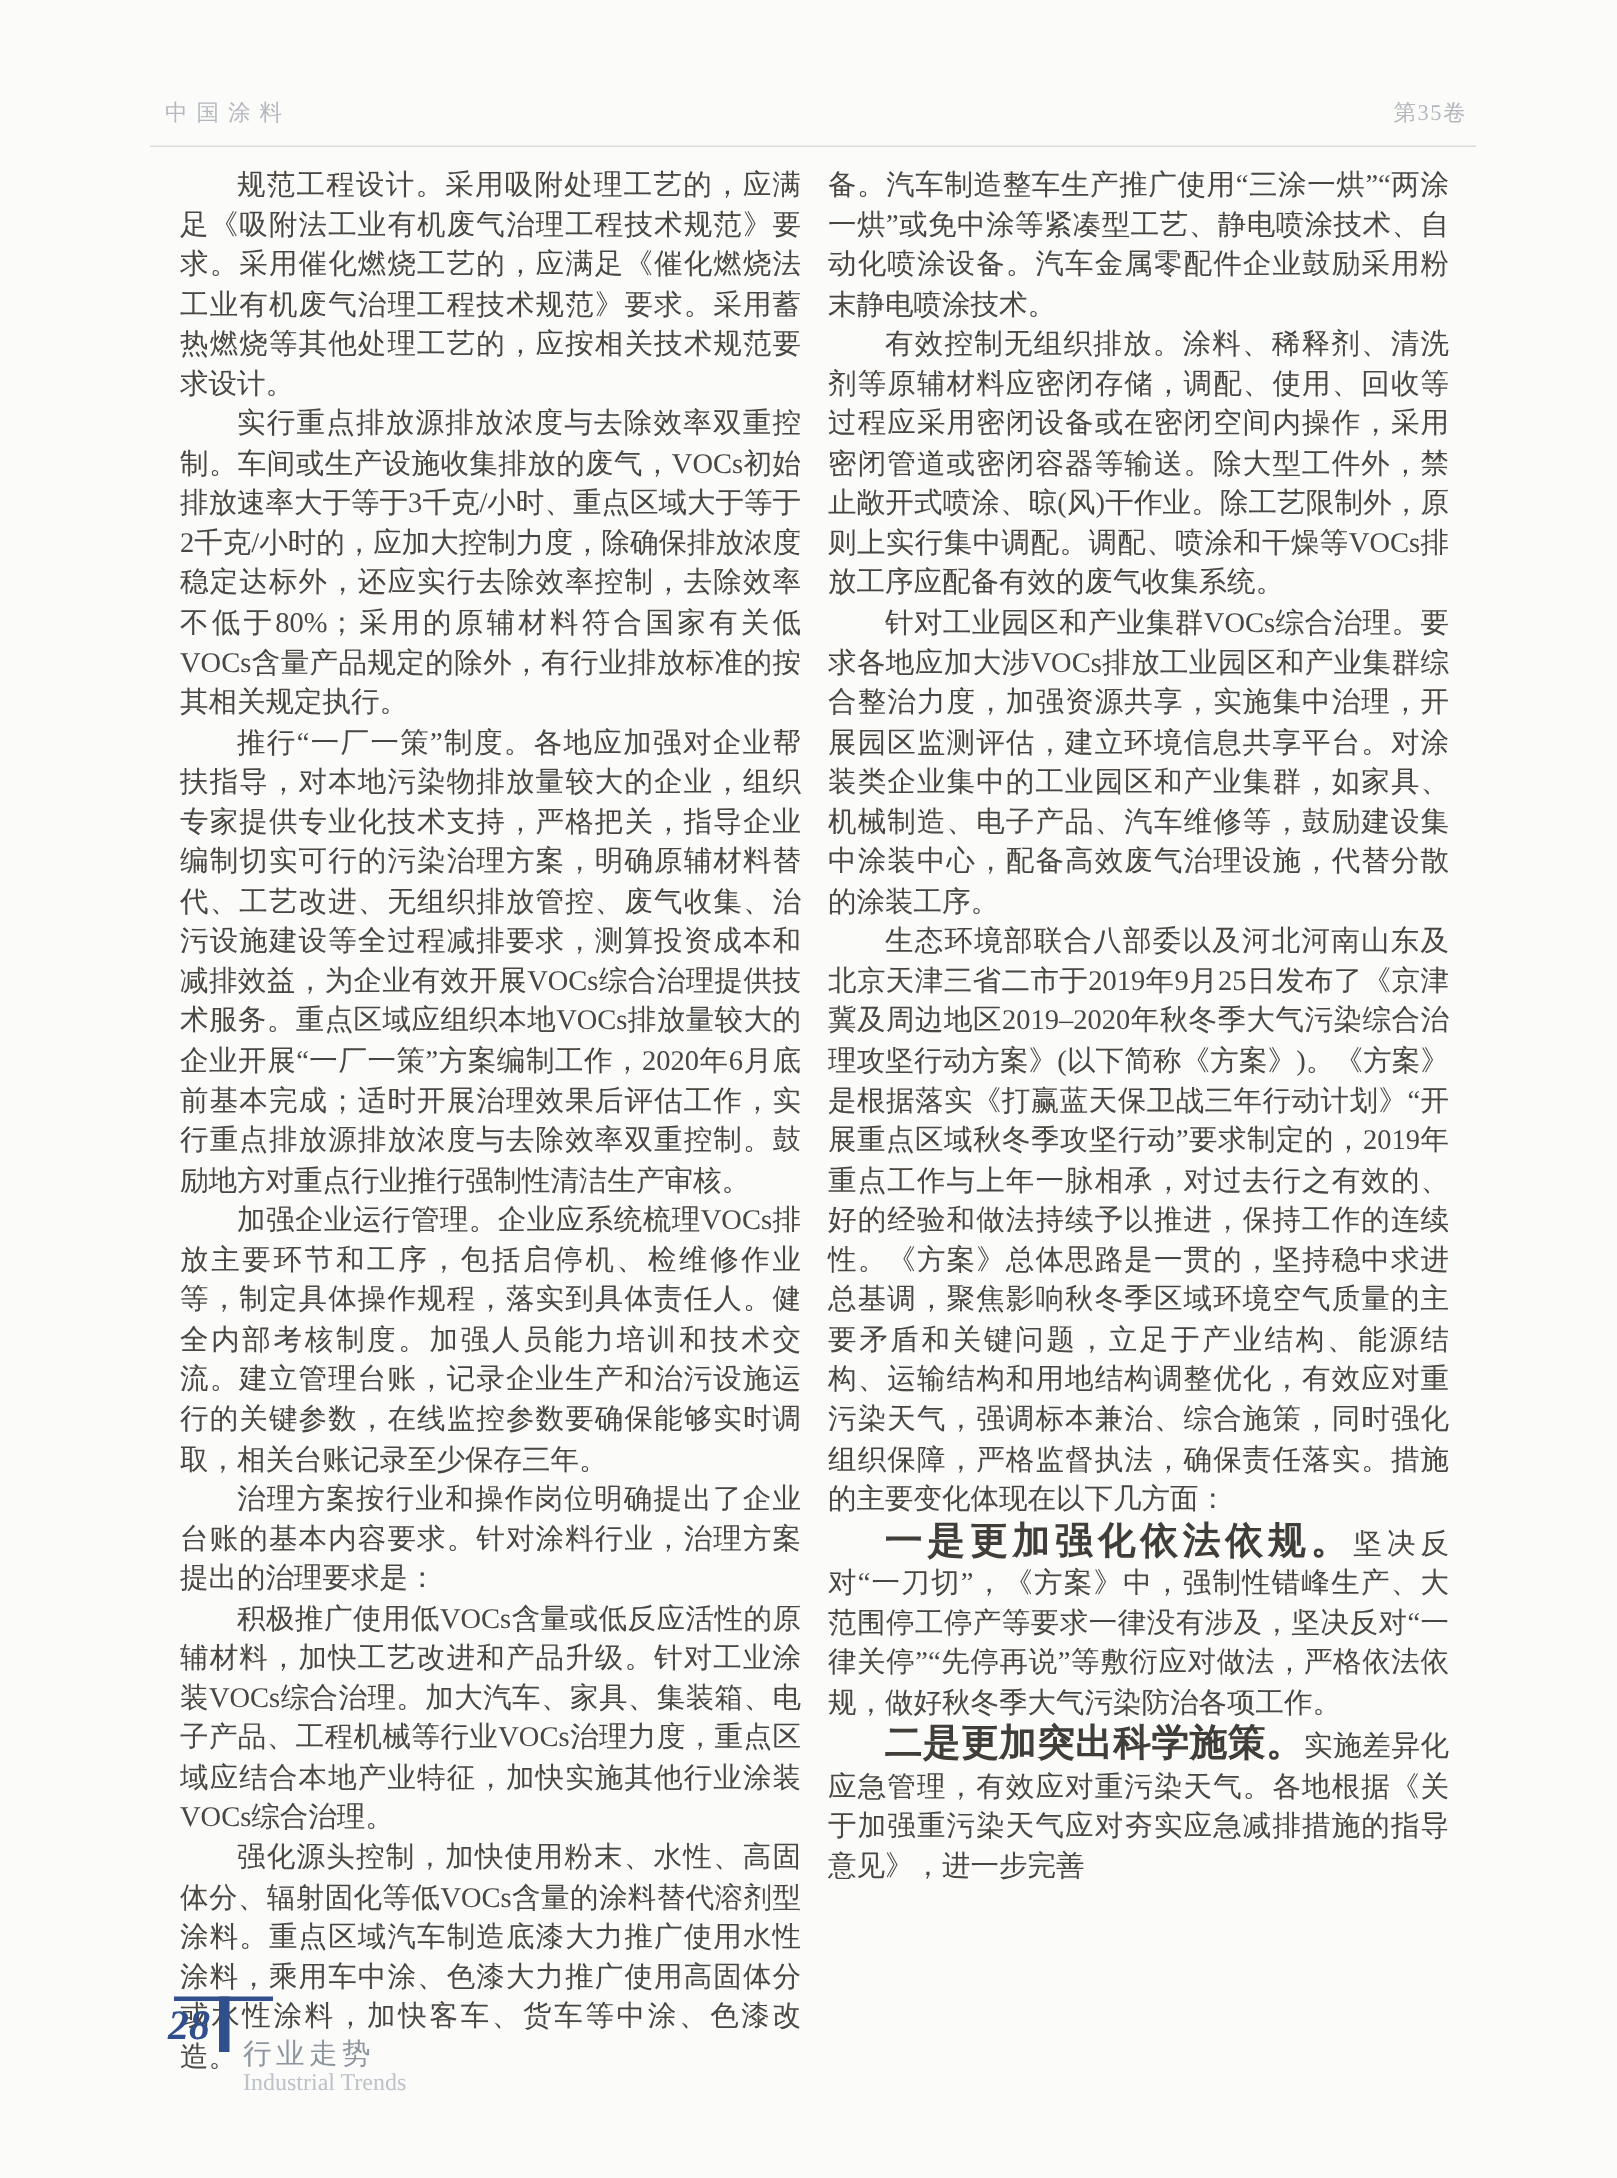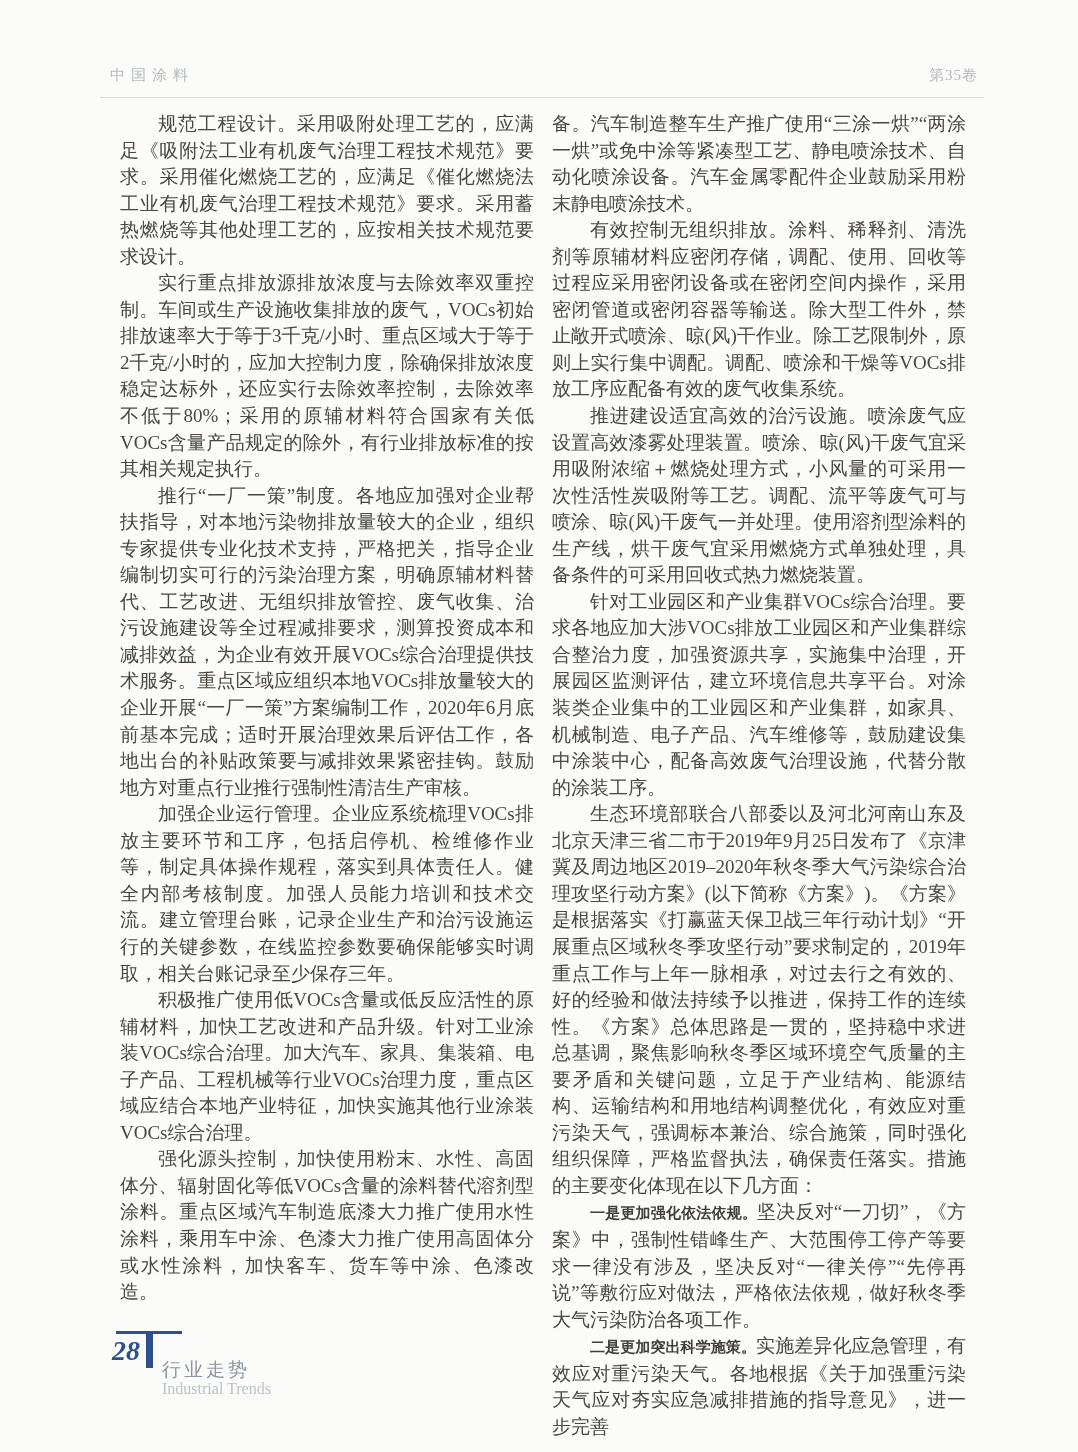--- a/index.html
+++ b/index.html
@@ -29,21 +29,21 @@
     width:414px;
     font-size:19px;line-height:26.55px;
     text-align:justify;
     color:#4a4641;
   }
   .para{margin:0;text-indent:2em;}
   .para.noindent{text-indent:0;}
   .lead{
     font-weight:700;
     font-family:"Liberation Sans","DejaVu Sans",sans-serif;
-    font-size:15px;
+    font-size:25px;
     color:#413d38;
   }
   
   .page-footer{
     position:absolute;top:1331px;left:110px;
     display:flex;align-items:flex-start;
   }
   .pagenum-wrap{position:relative;padding:5px 4px 0 2px;}
   .mark-h{
     position:absolute;top:0;left:6px;width:66px;height:3px;
@@ -63,30 +63,30 @@
 <div class="page-header">
   <span class="journal-name">中国涂料</span>
   <span class="volume-label">第35卷</span>
 </div>
 <div class="header-rule"></div>
 
 <div class="columns">
   <div class="column">
     <p class="para">规范工程设计。采用吸附处理工艺的，应满足《吸附法工业有机废气治理工程技术规范》要求。采用催化燃烧工艺的，应满足《催化燃烧法工业有机废气治理工程技术规范》要求。采用蓄热燃烧等其他处理工艺的，应按相关技术规范要求设计。</p>
     <p class="para">实行重点排放源排放浓度与去除效率双重控制。车间或生产设施收集排放的废气，VOCs初始排放速率大于等于3千克/小时、重点区域大于等于2千克/小时的，应加大控制力度，除确保排放浓度稳定达标外，还应实行去除效率控制，去除效率不低于80%；采用的原辅材料符合国家有关低VOCs含量产品规定的除外，有行业排放标准的按其相关规定执行。</p>
-    <p class="para">推行“一厂一策”制度。各地应加强对企业帮扶指导，对本地污染物排放量较大的企业，组织专家提供专业化技术支持，严格把关，指导企业编制切实可行的污染治理方案，明确原辅材料替代、工艺改进、无组织排放管控、废气收集、治污设施建设等全过程减排要求，测算投资成本和减排效益，为企业有效开展VOCs综合治理提供技术服务。重点区域应组织本地VOCs排放量较大的企业开展“一厂一策”方案编制工作，2020年6月底前基本完成；适时开展治理效果后评估工作，各地出台的补贴政策要与减排效果紧密挂钩。鼓励地方对重点行业推行强制性清洁生产审核。</p>
+    <p class="para">推行“一厂一策”制度。各地应加强对企业帮扶指导，对本地污染物排放量较大的企业，组织专家提供专业化技术支持，严格把关，指导企业编制切实可行的污染治理方案，明确原辅材料替代、工艺改进、无组织排放管控、废气收集、治污设施建设等全过程减排要求，测算投资成本和减排效益，为企业有效开展VOCs综合治理提供技术服务。重点区域应组织本地VOCs排放量较大的企业开展“一厂一策”方案编制工作，2020年6月底前基本完成；适时开展治理效果后评估工作，实行重点排放源排放浓度与去除效率双重控制。鼓励地方对重点行业推行强制性清洁生产审核。</p>
     <p class="para">加强企业运行管理。企业应系统梳理VOCs排放主要环节和工序，包括启停机、检维修作业等，制定具体操作规程，落实到具体责任人。健全内部考核制度。加强人员能力培训和技术交流。建立管理台账，记录企业生产和治污设施运行的关键参数，在线监控参数要确保能够实时调取，相关台账记录至少保存三年。</p>
+    <p class="para">治理方案按行业和操作岗位明确提出了企业台账的基本内容要求。针对涂料行业，治理方案提出的治理要求是：</p>
     <p class="para">积极推广使用低VOCs含量或低反应活性的原辅材料，加快工艺改进和产品升级。针对工业涂装VOCs综合治理。加大汽车、家具、集装箱、电子产品、工程机械等行业VOCs治理力度，重点区域应结合本地产业特征，加快实施其他行业涂装VOCs综合治理。</p>
     <p class="para">强化源头控制，加快使用粉末、水性、高固体分、辐射固化等低VOCs含量的涂料替代溶剂型涂料。重点区域汽车制造底漆大力推广使用水性涂料，乘用车中涂、色漆大力推广使用高固体分或水性涂料，加快客车、货车等中涂、色漆改造。</p>
 
   </div>
   <div class="column">
     <p class="para noindent">备。汽车制造整车生产推广使用“三涂一烘”“两涂一烘”或免中涂等紧凑型工艺、静电喷涂技术、自动化喷涂设备。汽车金属零配件企业鼓励采用粉末静电喷涂技术。</p>
     <p class="para">有效控制无组织排放。涂料、稀释剂、清洗剂等原辅材料应密闭存储，调配、使用、回收等过程应采用密闭设备或在密闭空间内操作，采用密闭管道或密闭容器等输送。除大型工件外，禁止敞开式喷涂、晾(风)干作业。除工艺限制外，原则上实行集中调配。调配、喷涂和干燥等VOCs排放工序应配备有效的废气收集系统。</p>
-    <p class="para">推进建设适宜高效的治污设施。喷涂废气应设置高效漆雾处理装置。喷涂、晾(风)干废气宜采用吸附浓缩＋燃烧处理方式，小风量的可采用一次性活性炭吸附等工艺。调配、流平等废气可与喷涂、晾(风)干废气一并处理。使用溶剂型涂料的生产线，烘干废气宜采用燃烧方式单独处理，具备条件的可采用回收式热力燃烧装置。</p>
     <p class="para">针对工业园区和产业集群VOCs综合治理。要求各地应加大涉VOCs排放工业园区和产业集群综合整治力度，加强资源共享，实施集中治理，开展园区监测评估，建立环境信息共享平台。对涂装类企业集中的工业园区和产业集群，如家具、机械制造、电子产品、汽车维修等，鼓励建设集中涂装中心，配备高效废气治理设施，代替分散的涂装工序。</p>
     <p class="para">生态环境部联合八部委以及河北河南山东及北京天津三省二市于2019年9月25日发布了《京津冀及周边地区2019–2020年秋冬季大气污染综合治理攻坚行动方案》(以下简称《方案》)。《方案》是根据落实《打赢蓝天保卫战三年行动计划》“开展重点区域秋冬季攻坚行动”要求制定的，2019年重点工作与上年一脉相承，对过去行之有效的、好的经验和做法持续予以推进，保持工作的连续性。《方案》总体思路是一贯的，坚持稳中求进总基调，聚焦影响秋冬季区域环境空气质量的主要矛盾和关键问题，立足于产业结构、能源结构、运输结构和用地结构调整优化，有效应对重污染天气，强调标本兼治、综合施策，同时强化组织保障，严格监督执法，确保责任落实。措施的主要变化体现在以下几方面：</p>
     <p class="para">
       <strong class="lead">一是更加强化依法依规。</strong><span>坚决反对“一刀切”，《方案》中，强制性错峰生产、大范围停工停产等要求一律没有涉及，坚决反对“一律关停”“先停再说”等敷衍应对做法，严格依法依规，做好秋冬季大气污染防治各项工作。</span>
     </p>
     <p class="para">
       <strong class="lead">二是更加突出科学施策。</strong><span>实施差异化应急管理，有效应对重污染天气。各地根据《关于加强重污染天气应对夯实应急减排措施的指导意见》，进一步完善</span>
     </p>
   </div>
 </div>

